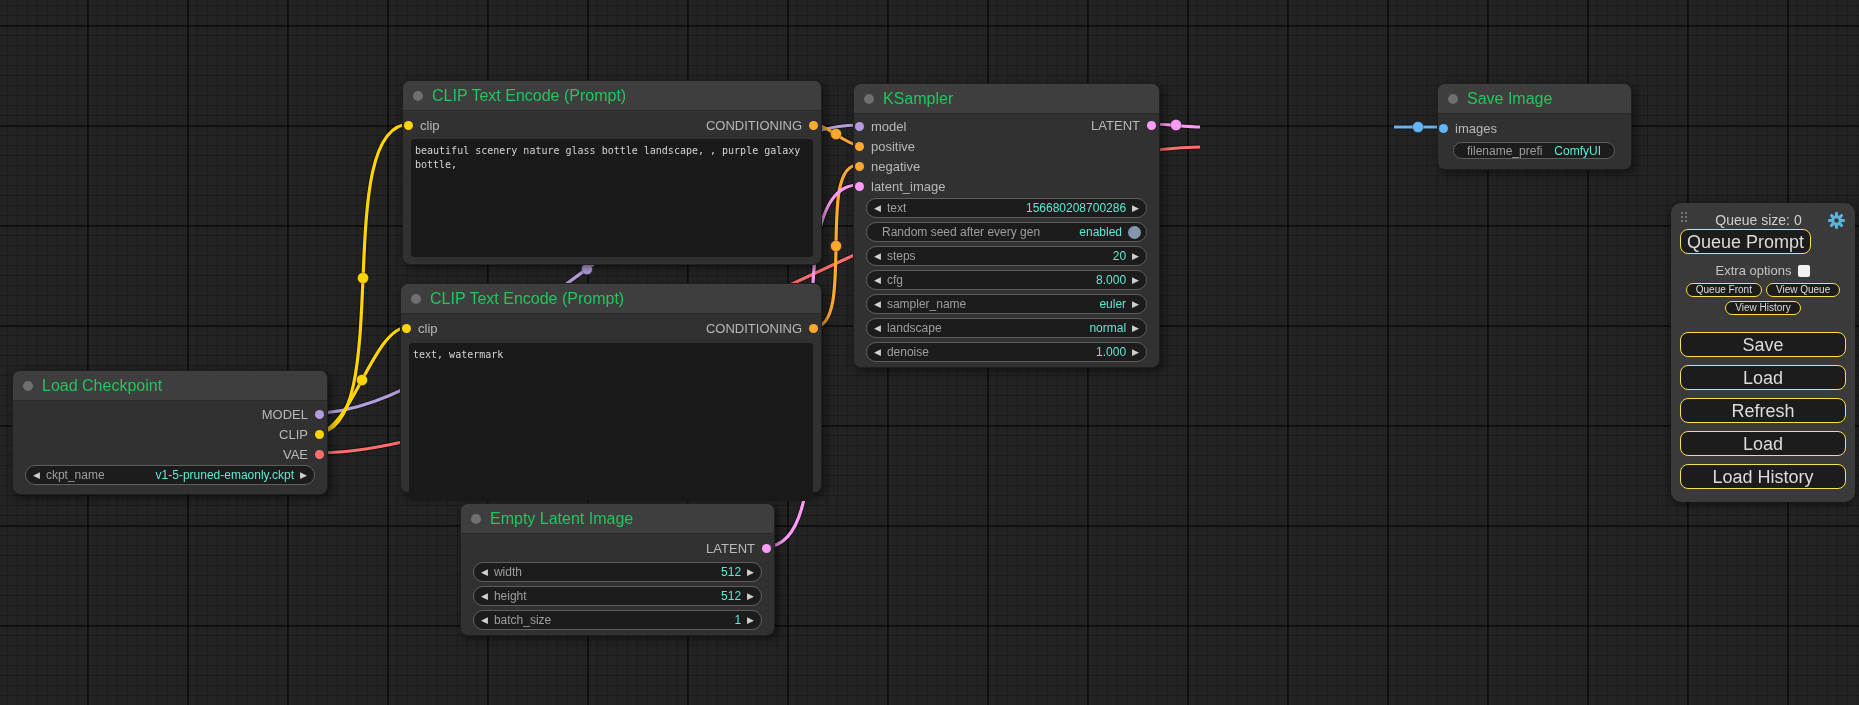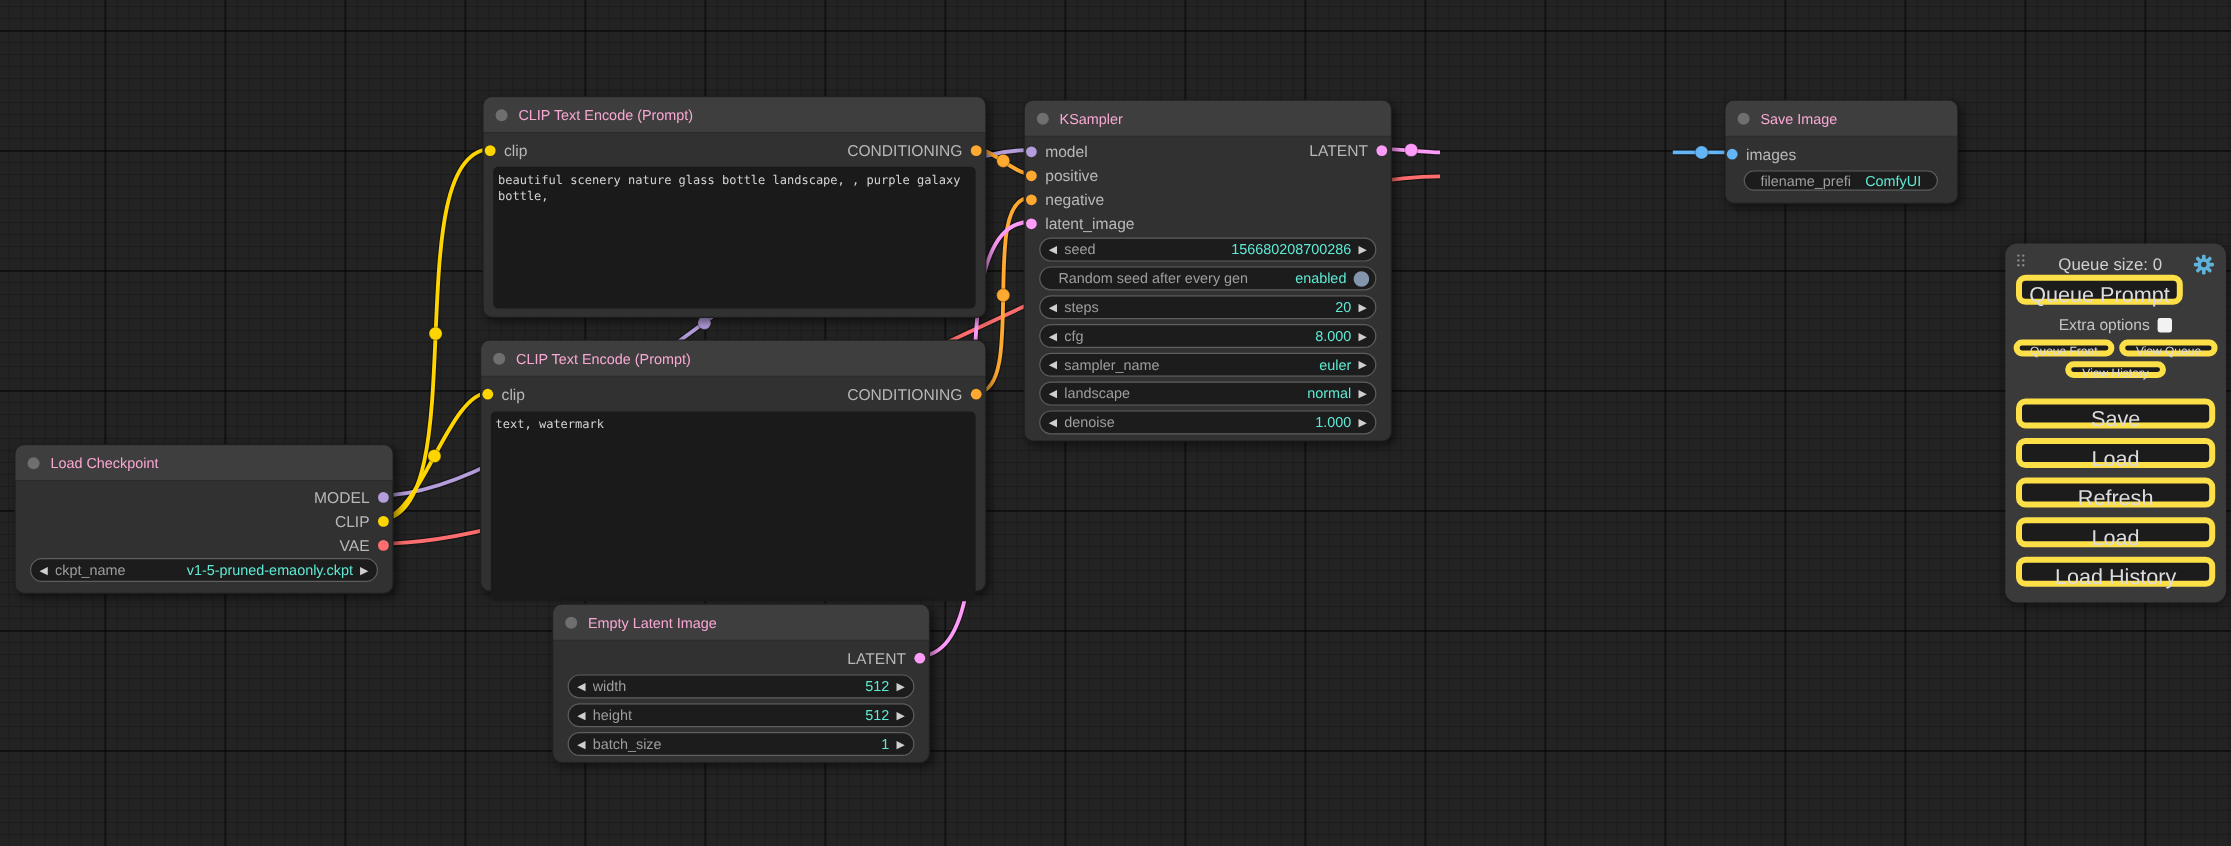--- a/index.html
+++ b/index.html
@@ -20,21 +20,21 @@
     position:absolute;z-index:2;border-radius:8px;background:#313131;
     box-shadow:3px 3px 8px rgba(0,0,0,0.5);border:1px solid #1f1f1f;
     box-sizing:border-box;
   }
   .node-title{
     height:30px;border-radius:7px 7px 0 0;background:#3e3e3e;
     display:flex;align-items:center;gap:9px;padding-left:10px;
     border-bottom:1px solid #2a2a2a;box-sizing:border-box;
   }
   .tdot{width:10px;height:10px;border-radius:50%;background:#6f6f6f;flex:none;}
-  .ttext{font-size:12px;color:#f9a8d4;white-space:nowrap;}
+  .ttext{font-size:16px;color:#22c55e;white-space:nowrap;}
   .slot{position:absolute;display:flex;align-items:center;gap:7px;height:16px;}
   .slot.in{left:1px;}
   .slot.out{right:3px;}
   .pdot{width:9px;height:9px;border-radius:50%;flex:none;}
   .slot-label{font-size:13px;color:#b8b8b8;white-space:nowrap;}
   .widget{
     position:absolute;left:12px;right:12px;height:20px;border-radius:10px;
     background:#1c1c1c;border:1px solid #5e5e5e;box-sizing:border-box;
     display:flex;align-items:center;padding:0 7px;gap:6px;font-size:12px;
   }
@@ -54,21 +54,21 @@
   
   .panel{
     position:absolute;z-index:3;background:#3a3a3a;border-radius:10px;
     box-shadow:0 2px 10px rgba(0,0,0,0.55);box-sizing:border-box;
   }
   .panel-header{display:flex;padding:9px 10px 0 10px;}
   .queue-size{flex:1;text-align:center;font-size:14px;color:#cfcfcf;}
   .drag-handle{display:grid;grid-template-columns:repeat(2,4px);grid-auto-rows:4px;flex:none;}
   .drag-handle i{width:2px;height:2px;border-radius:50%;background:#8a8a8a;display:block;}
   .btn{
-    display:block;background:#1c1c1c;border:5px solid #fde047;border-radius:8px;
+    display:block;background:#1c1c1c;border:1px solid #fde047;border-radius:8px;
     color:#dcdcdc;text-align:center;box-sizing:border-box;cursor:pointer;
     font-family:"Liberation Sans", sans-serif;
   }
   .btn.big{margin:0 9px;height:25px;font-size:18px;line-height:23px;}
   .btn.small{height:14px;font-size:10px;line-height:12px;border-radius:8px;padding:0 9px;}
   .extra-row{display:flex;align-items:center;justify-content:center;gap:7px;margin-top:9px;}
   .extra-label{font-size:13px;color:#c3c3c3;}
   .checkbox{width:12px;height:12px;background:#f2f2f2;border-radius:2px;flex:none;cursor:pointer;}
   .small-row{display:flex;justify-content:center;gap:4px;margin-top:5px;}
   .stack{display:flex;flex-direction:column;gap:8px;margin-top:17px;}
@@ -224,21 +224,21 @@
     <div class="slot in" style="top:74px;">
       <span class="pdot" style="background-color: rgb(255, 169, 49);"></span>
       <span class="slot-label">negative</span>
     </div>
     <div class="slot in" style="top:94px;">
       <span class="pdot" style="background-color: rgb(255, 156, 249);"></span>
       <span class="slot-label">latent_image</span>
     </div>
     <div class="widget" style="top:114px;">
       <span class="warr l"></span>
-      <span class="wlabel">seed</span>
+      <span class="wlabel">text</span>
       <span class="wspace"></span>
       <span class="wvalue">156680208700286</span>
       <span class="warr r"></span>
     </div>
     <div class="widget" style="top:138px;">
       <span class="wlabel" style="margin-left:8px;">Random seed after every gen</span>
       <span class="wspace"></span>
       <span class="wvalue">enabled</span>
       <span class="toggle" style="background-color: rgb(132, 150, 173);"></span>
     </div>

